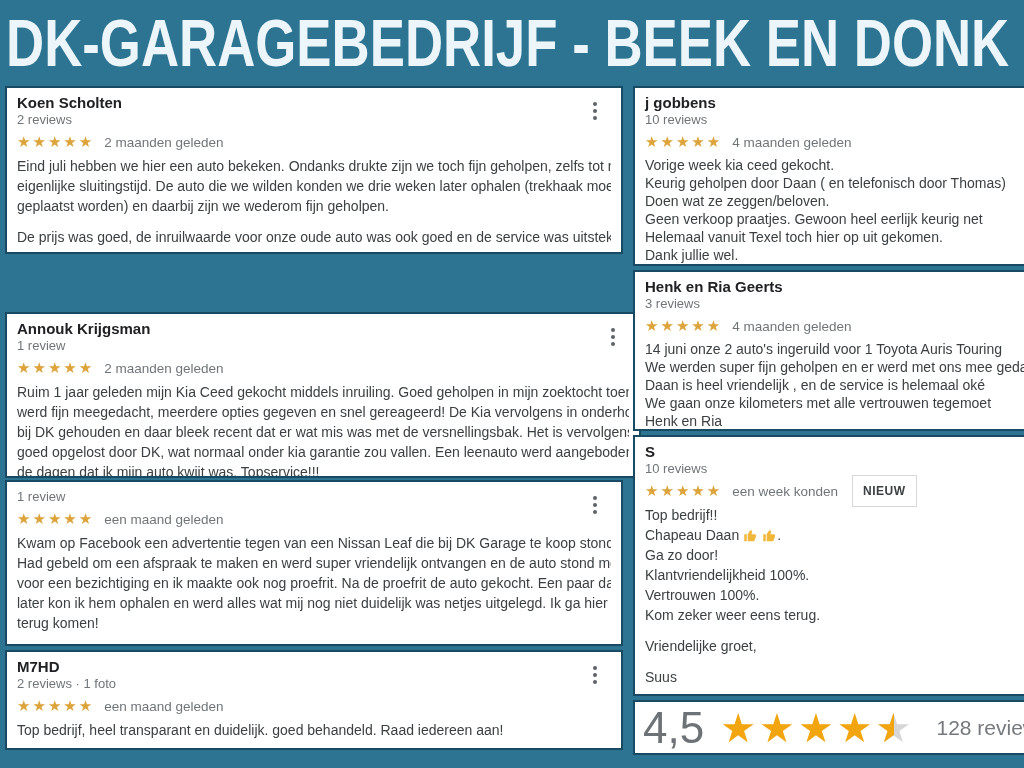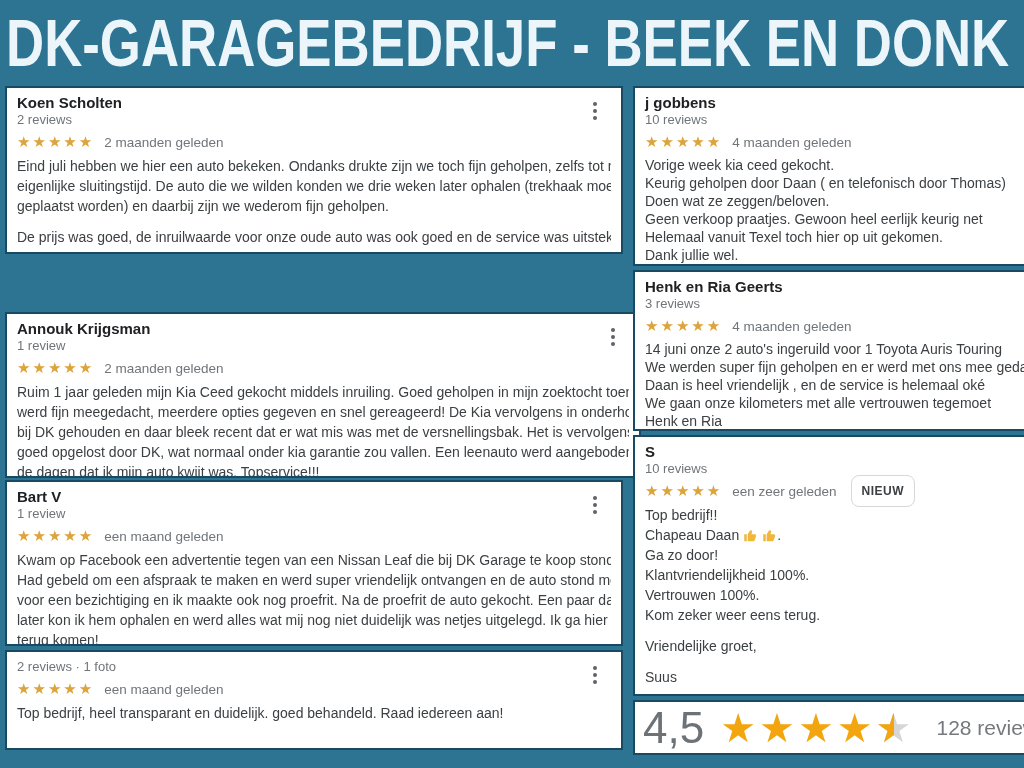--- a/index.html
+++ b/index.html
@@ -20,21 +20,21 @@
   #card-3{left:5px;top:650px;width:618px;height:100px}
   #card-4{left:633px;top:86px;width:430px;height:180px}
   #card-5{left:633px;top:270px;width:430px;height:161px}
   #card-6{left:633px;top:435px;width:430px;height:261px}
 
   .name{font-size:15px;font-weight:bold;color:#202124;line-height:17px;}
   .meta{font-size:13px;color:#70757a;line-height:16px;margin-top:1px;}
   .starrow{display:flex;align-items:center;margin-top:5px;height:18px;}
   .stars{font-family:"DejaVu Sans",sans-serif;font-size:15px;color:var(--star,#dda43c);letter-spacing:2px;line-height:18px;}
   .date{font-size:13.5px;color:#70757a;margin-left:10px;}
-  .badge{margin-left:14px;border:1px solid #d8d8d8;border-radius:8px;padding:8px 10px;
+  .badge{margin-left:14px;border:1px solid #d8d8d8;border-radius:0;padding:8px 10px;
          font-size:12px;font-weight:bold;color:#3c4043;letter-spacing:0.5px;background:#fff;}
   .body{margin-top:5px;font-size:14px;color:#3c4043;}
   .line{line-height:20px;height:20px;white-space:nowrap;overflow:hidden;}
   .lh18 .line{line-height:18px;height:18px;}
   .blank{height:11px;}
   .thumb{margin-left:4px;vertical-align:-3px;}
 
   .kebab{position:absolute;top:12px;right:22px;display:flex;flex-direction:column;gap:3px;cursor:pointer;padding:2px;}
   .kebab i{width:4px;height:4px;border-radius:50%;background:#5f6368;}
 
@@ -102,41 +102,41 @@
           <div class="line"><span>goed opgelost door DK, wat normaal onder kia garantie zou vallen. Een leenauto werd aangeboden voor</span></div>
           <div class="line"><span>de dagen dat ik mijn auto kwijt was. Topservice!!!</span></div>
         </div>
   </div>
       <div class="card" id="card-2">
     <div class="kebab">
           <i></i>
           <i></i>
           <i></i>
         </div>
-    <div class="name">Bart V</div>
     <div class="meta">1 review</div>
     <div class="starrow">
       <span class="stars">★★★★★</span>
       <span class="date">een maand geleden</span>
 
     </div>
     <div class="body">
           <div class="line"><span>Kwam op Facebook een advertentie tegen van een Nissan Leaf die bij DK Garage te koop stond.</span></div>
           <div class="line"><span>Had gebeld om een afspraak te maken en werd super vriendelijk ontvangen en de auto stond mooi klaar</span></div>
           <div class="line"><span>voor een bezichtiging en ik maakte ook nog proefrit. Na de proefrit de auto gekocht. Een paar dagen</span></div>
           <div class="line"><span>later kon ik hem ophalen en werd alles wat mij nog niet duidelijk was netjes uitgelegd. Ik ga hier zeker</span></div>
           <div class="line"><span>terug komen!</span></div>
         </div>
   </div>
       <div class="card" id="card-3">
     <div class="kebab">
           <i></i>
           <i></i>
           <i></i>
         </div>
+    <div class="name">M7HD</div>
     <div class="meta">2 reviews · 1 foto</div>
     <div class="starrow">
       <span class="stars">★★★★★</span>
       <span class="date">een maand geleden</span>
 
     </div>
     <div class="body">
           <div class="line"><span>Top bedrijf, heel transparant en duidelijk. goed behandeld. Raad iedereen aan!</span></div>
         </div>
   </div>
@@ -174,21 +174,21 @@
           <div class="line"><span>We gaan onze kilometers met alle vertrouwen tegemoet</span></div>
           <div class="line"><span>Henk en Ria</span></div>
         </div>
   </div>
       <div class="card" id="card-6">
 
     <div class="name">S</div>
     <div class="meta">10 reviews</div>
     <div class="starrow">
       <span class="stars">★★★★★</span>
-      <span class="date">een zeer geleden</span>
+      <span class="date">een week konden</span>
       <span class="badge">NIEUW</span>
     </div>
     <div class="body">
           <div class="line"><span>Top bedrijf!!</span></div>
           <div class="line"><span>Chapeau Daan</span><svg class="thumb" width="15" height="15" viewBox="0 0 24 24">
               <path fill="#f0b73a" d="M2 10h4v11H2zM7.5 21h9c1 0 1.9-.6 2.2-1.5l2.2-6.4c.5-1.4-.6-3.1-2-3.1h-5.3l.9-4.1c.2-1-.4-2.1-1.4-2.4-.8-.2-1.7.1-2.1.9L7.5 10z"></path>
             </svg><svg class="thumb" width="15" height="15" viewBox="0 0 24 24">
               <path fill="#f0b73a" d="M2 10h4v11H2zM7.5 21h9c1 0 1.9-.6 2.2-1.5l2.2-6.4c.5-1.4-.6-3.1-2-3.1h-5.3l.9-4.1c.2-1-.4-2.1-1.4-2.4-.8-.2-1.7.1-2.1.9L7.5 10z"></path>
             </svg><span>.</span></div>
           <div class="line"><span>Ga zo door!</span></div>

